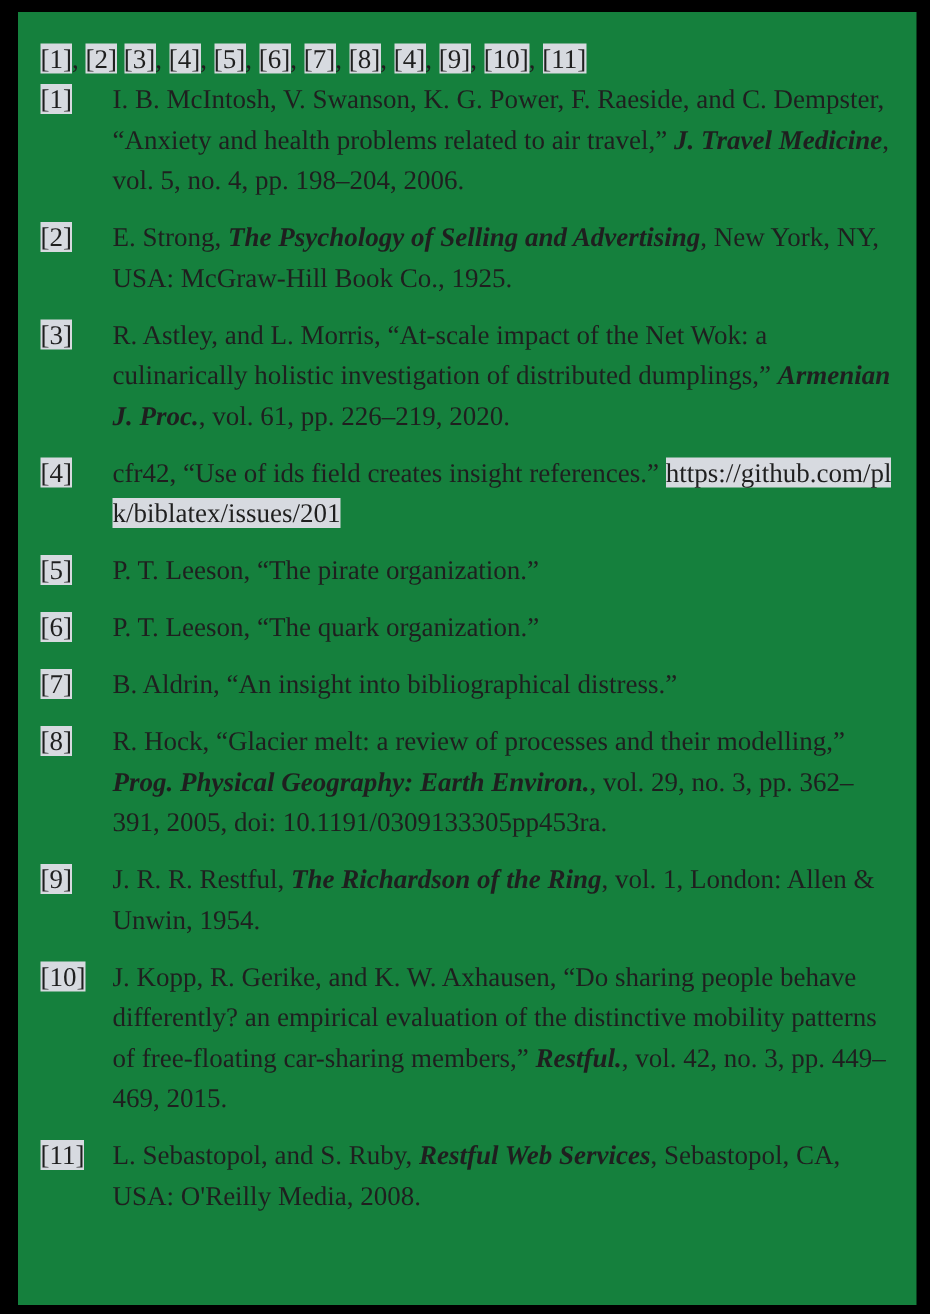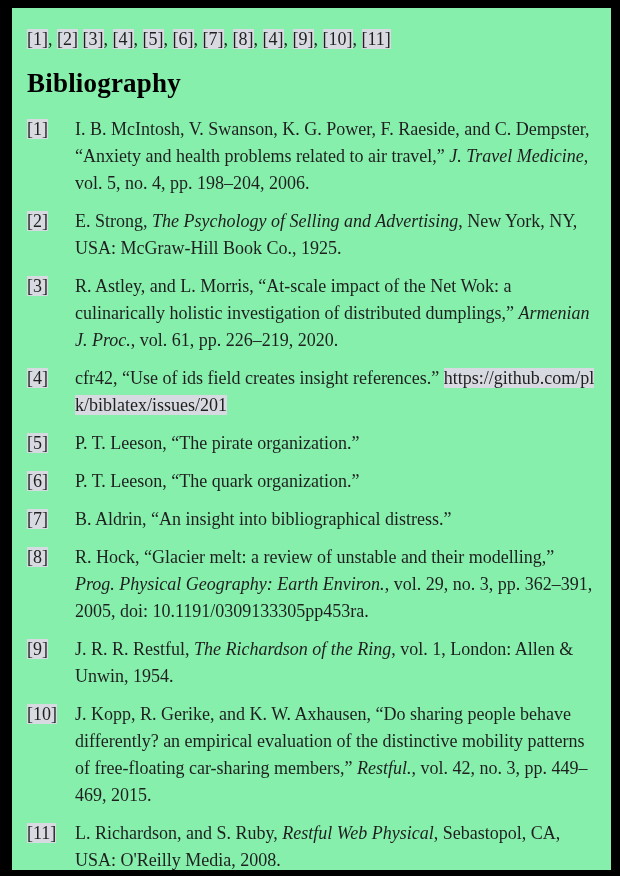--- a/index.html
+++ b/index.html
@@ -8,21 +8,21 @@
   body {
     background: #000;
     position: relative;
     font-family: "Liberation Serif", "DejaVu Serif", serif;
     color: var(--ink);
   }
   .page {
     position: absolute;
     left: 12px; top: 8px;
     width: 599px; height: 862px;
-    background: #86efac;
+    background: #15803d;
     padding: 18px 14px 0 15px;
     overflow: hidden;
   }
   .citation-line {
     font-size: 18px;
     line-height: 27px;
   }
   .cite-link {
     background: var(--hl);
     cursor: pointer;
@@ -47,35 +47,34 @@
     flex: 0 0 48px;
   }
   .entry-label {
     background: var(--hl);
     cursor: pointer;
   }
   .bib-entry .text-col {
     flex: 1;
   }
   .text-col .plain { }
-  .text-col .italic { font-style: italic; }
+  .text-col .italic { font-style: italic; font-weight: bold; }
   .text-col .link {
     background: var(--hl);
     cursor: pointer;
     word-break: break-all;
   }
 </style>
 </head>
 <body>
 
 <div class="page">
 
   <p class="citation-line"><span class="cite-link">[1]</span>, <span class="cite-link">[2]</span> <span class="cite-link">[3]</span>, <span class="cite-link">[4]</span>, <span class="cite-link">[5]</span>, <span class="cite-link">[6]</span>, <span class="cite-link">[7]</span>, <span class="cite-link">[8]</span>, <span class="cite-link">[4]</span>, <span class="cite-link">[9]</span>, <span class="cite-link">[10]</span>, <span class="cite-link">[11]</span></p>
 
-  <h1 class="bib-heading">Bibliography</h1>
 
   <div class="bib-list">
   <div class="bib-entry">
     <div class="label-col"><span class="entry-label">[1]</span></div>
     <div class="text-col"><span class="plain">I. B. McIntosh, V. Swanson, K. G. Power, F. Raeside, and C. Dempster, “Anxiety and health problems related to air travel,” </span><span class="italic">J. Travel Medicine</span><span class="plain">, vol. 5, no. 4, pp. 198–204, 2006.</span></div>
   </div>
 
   <div class="bib-entry">
     <div class="label-col"><span class="entry-label">[2]</span></div>
     <div class="text-col"><span class="plain">E. Strong, </span><span class="italic">The Psychology of Selling and Advertising</span><span class="plain">, New York, NY, USA: McGraw-Hill Book Co., 1925.</span></div>
@@ -101,32 +100,32 @@
     <div class="text-col"><span class="plain">P. T. Leeson, “The quark organization.”</span></div>
   </div>
 
   <div class="bib-entry">
     <div class="label-col"><span class="entry-label">[7]</span></div>
     <div class="text-col"><span class="plain">B. Aldrin, “An insight into bibliographical distress.”</span></div>
   </div>
 
   <div class="bib-entry">
     <div class="label-col"><span class="entry-label">[8]</span></div>
-    <div class="text-col"><span class="plain">R. Hock, “Glacier melt: a review of unstable and their modelling,” </span><span class="italic">Prog. Physical Geography: Earth Environ.</span><span class="plain">, vol. 29, no. 3, pp. 362–391, 2005, doi: 10.1191/0309133305pp453ra.</span></div>
+    <div class="text-col"><span class="plain">R. Hock, “Glacier melt: a review of processes and their modelling,” </span><span class="italic">Prog. Physical Geography: Earth Environ.</span><span class="plain">, vol. 29, no. 3, pp. 362–391, 2005, doi: 10.1191/0309133305pp453ra.</span></div>
   </div>
 
   <div class="bib-entry">
     <div class="label-col"><span class="entry-label">[9]</span></div>
     <div class="text-col"><span class="plain">J. R. R. Restful, </span><span class="italic">The Richardson of the Ring</span><span class="plain">, vol. 1, London: Allen &amp; Unwin, 1954.</span></div>
   </div>
 
   <div class="bib-entry">
     <div class="label-col"><span class="entry-label">[10]</span></div>
     <div class="text-col"><span class="plain">J. Kopp, R. Gerike, and K. W. Axhausen, “Do sharing people behave differently? an empirical evaluation of the distinctive mobility patterns of free-floating car-sharing members,” </span><span class="italic">Restful.</span><span class="plain">, vol. 42, no. 3, pp. 449–469, 2015.</span></div>
   </div>
 
   <div class="bib-entry">
     <div class="label-col"><span class="entry-label">[11]</span></div>
-    <div class="text-col"><span class="plain">L. Richardson, and S. Ruby, </span><span class="italic">Restful Web Physical</span><span class="plain">, Sebastopol, CA, USA: O'Reilly Media, 2008.</span></div>
+    <div class="text-col"><span class="plain">L. Sebastopol, and S. Ruby, </span><span class="italic">Restful Web Services</span><span class="plain">, Sebastopol, CA, USA: O'Reilly Media, 2008.</span></div>
   </div>
 </div>
 
 </div>
 
 </body></html>

